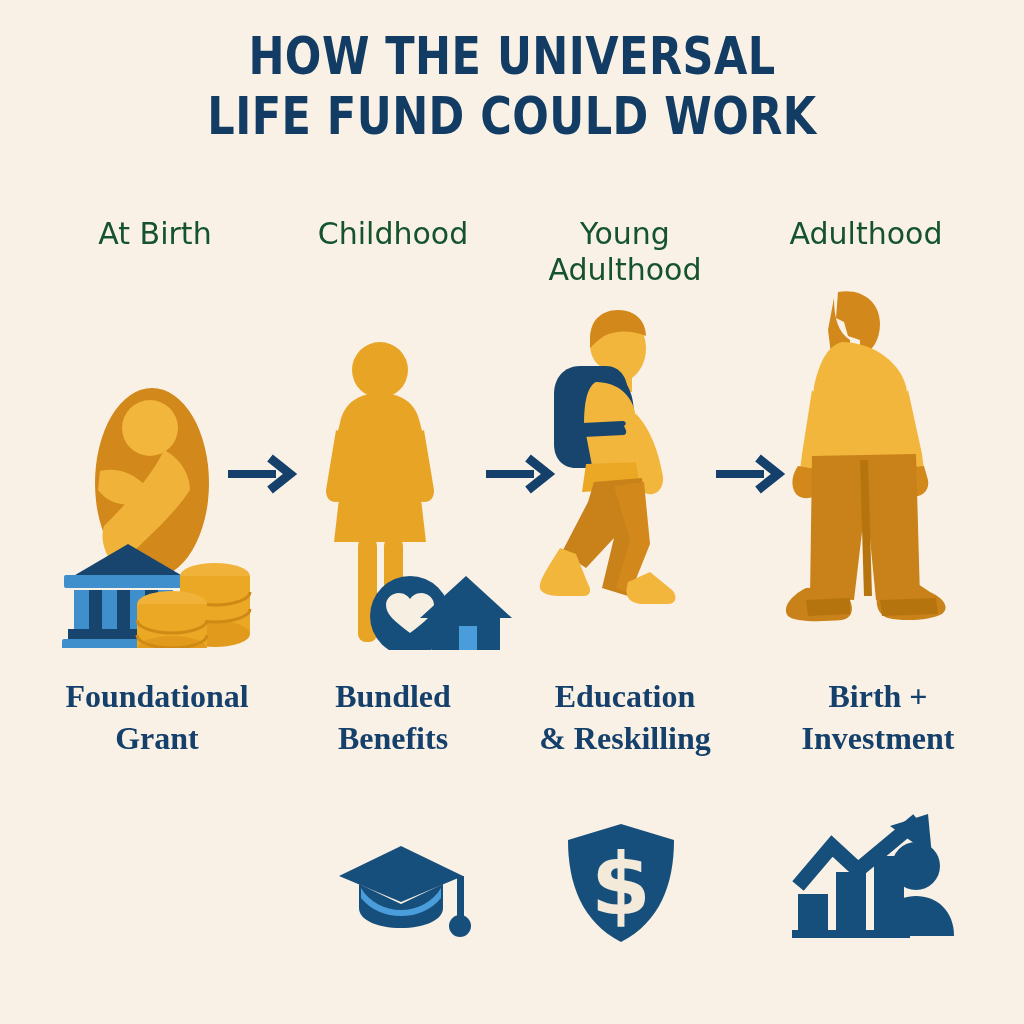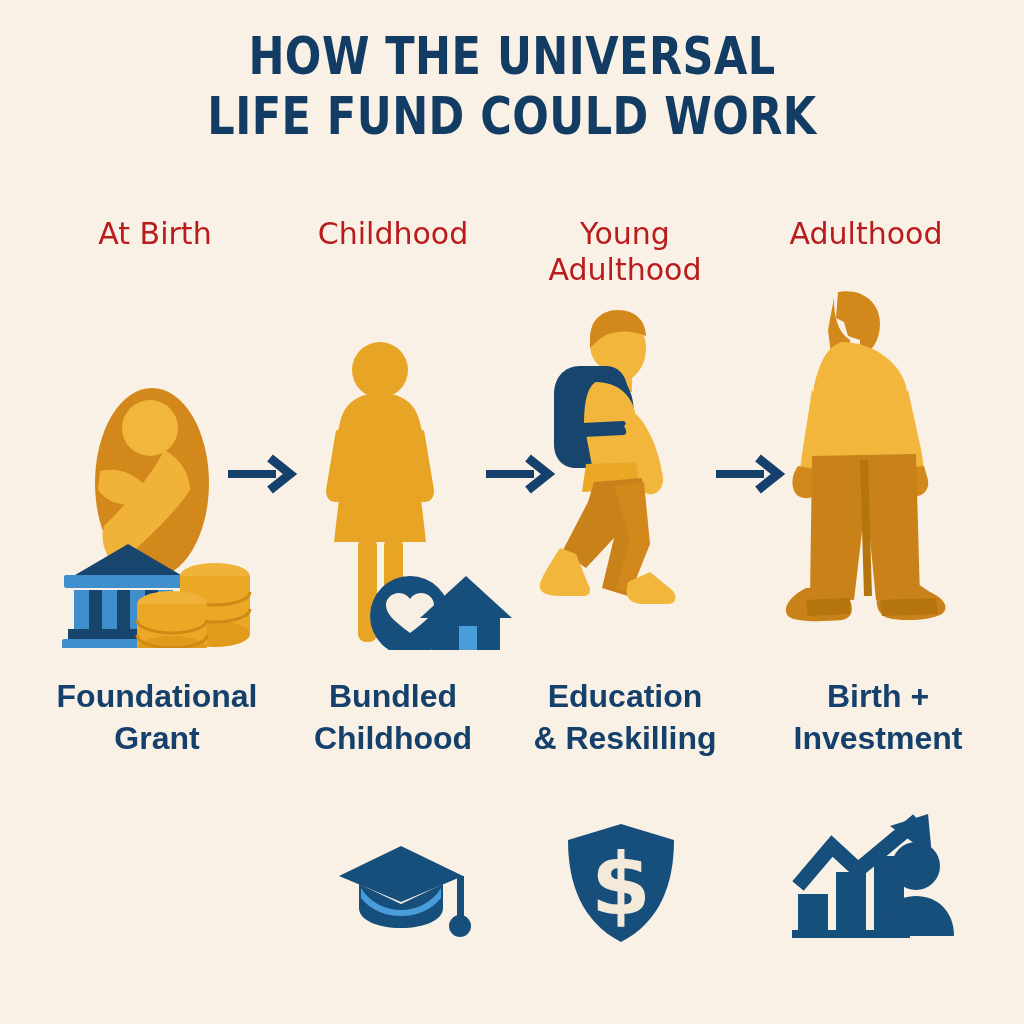--- a/index.html
+++ b/index.html
@@ -22,42 +22,42 @@
     line-height:60px;
     letter-spacing:0.5px;
     font-family:"DejaVu Sans Condensed","Liberation Sans", sans-serif;
     transform:scaleX(0.92);
   }
   .title .t-line{display:block;white-space:nowrap;}
 
   
   .stage-label{
     position:absolute;
-    color:#b91c1c;
+    color:#14532d;
     font-size:30px;
     line-height:36px;
     text-align:center;
     font-family:"DejaVu Sans","Liberation Sans", sans-serif;
     font-weight:400;
     white-space:pre-line;
   }
   .sl1{left:35px;top:216px;width:240px;}
   .sl2{left:273px;top:216px;width:240px;}
   .sl3{left:505px;top:216px;width:240px;text-align:center;}
   .sl4{left:746px;top:216px;width:240px;}
 
   
   .caption{
     position:absolute;
     color:#14406b;
     font-size:32px;
     line-height:42px;
     text-align:center;
     font-weight:bold;
-    font-family:Liberation Sans, sans-serif;
+    font-family:Liberation Serif, serif;
     white-space:pre-line;
   }
   .cp1{left:33px;top:675px;width:248px;}
   .cp2{left:281px;top:675px;width:224px;}
   .cp3{left:505px;top:675px;width:240px;}
   .cp4{left:749px;top:675px;width:258px;}
 
   
   .arrow{position:absolute;}
 
@@ -220,21 +220,21 @@
         <path d="M104 310 C98 322 100 336 112 340 C128 344 156 342 166 336 C174 330 168 320 154 314 L142 306 Z" fill="#c9811a"></path>
         <path d="M30 322 L74 320 L74 336 L32 338 Z" fill="#b6740f"></path>
         <path d="M104 322 L160 320 L162 336 L106 338 Z" fill="#b6740f"></path>
       </g>
     </svg>
   </div>
 
   <div class="caption cp1">Foundational
 Grant</div>
   <div class="caption cp2">Bundled
-Childhood</div>
+Benefits</div>
   <div class="caption cp3">Education
 &amp; Reskilling</div>
   <div class="caption cp4">Birth +
 Investment</div>
 
   <div class="bicon bi1">
     <svg width="164" height="110" viewBox="0 0 164 110">
       <path d="M26 46 L68 62 L110 46 L68 30 Z" fill="#174f7c" transform="translate(0,-4)"></path>
       <polygon points="68,14 6,44 68,70 130,44" fill="#174f7c"></polygon>
       <path d="M26 52 L26 76 C26 88 44 96 68 96 C92 96 110 88 110 76 L110 52 L68 72 Z" fill="#174f7c"></path>

